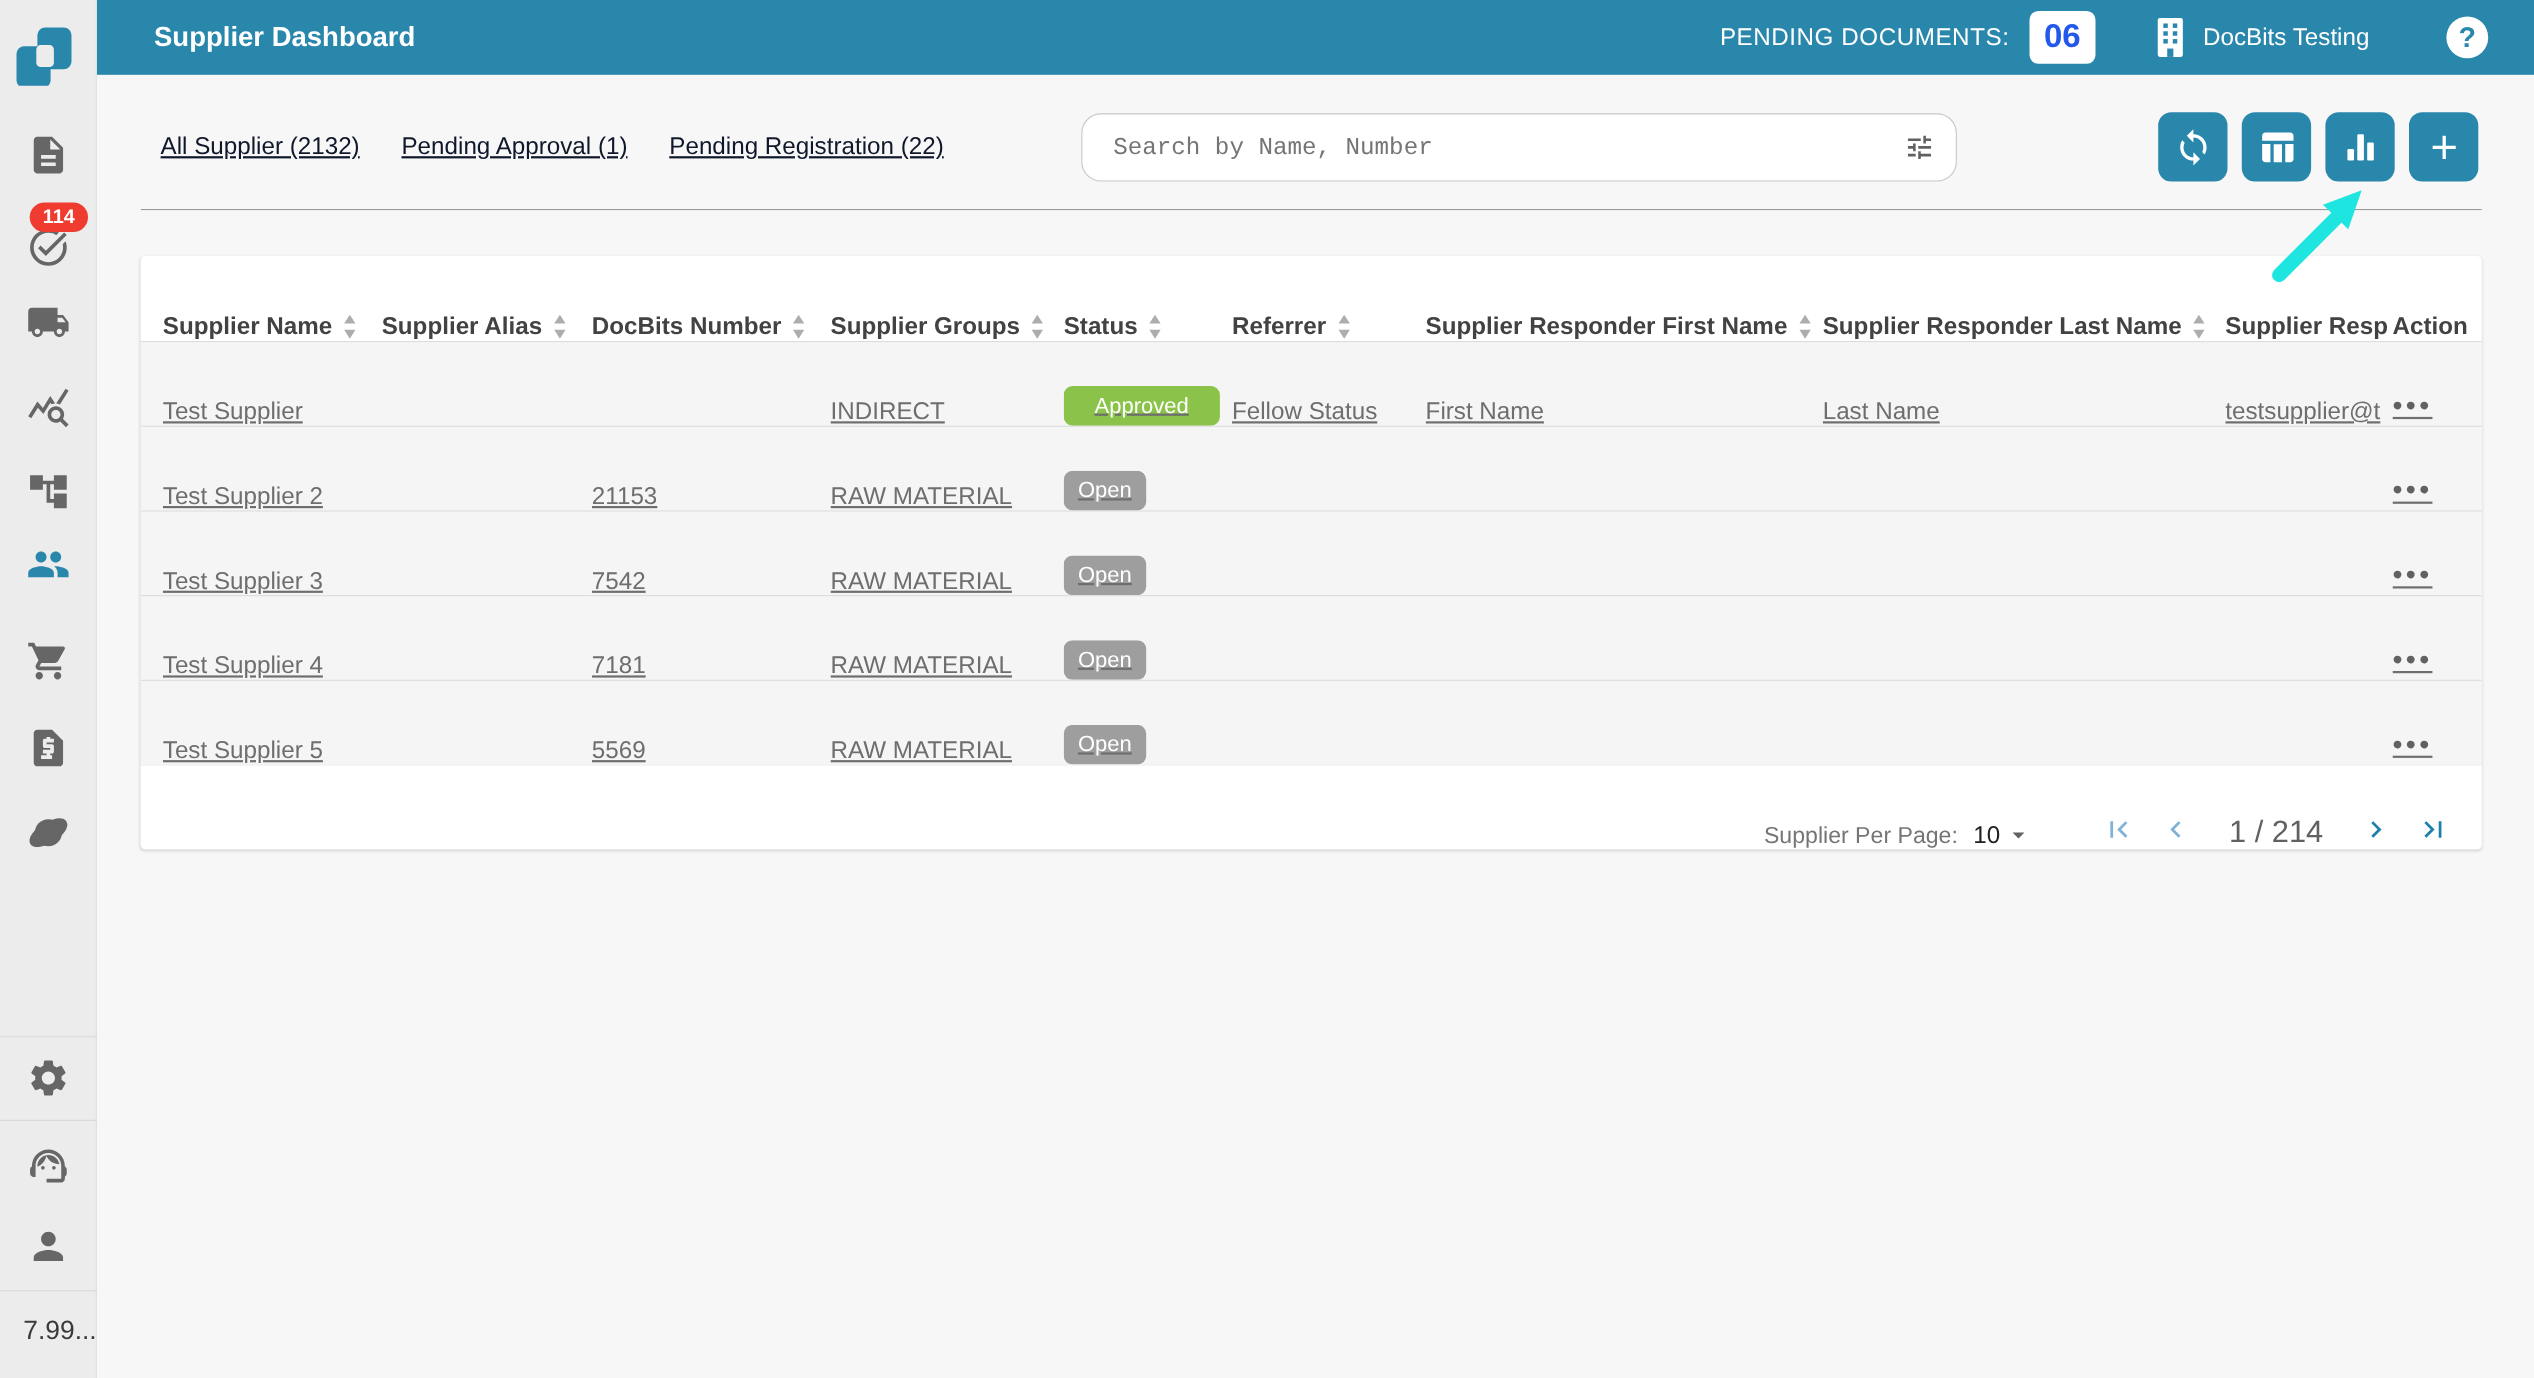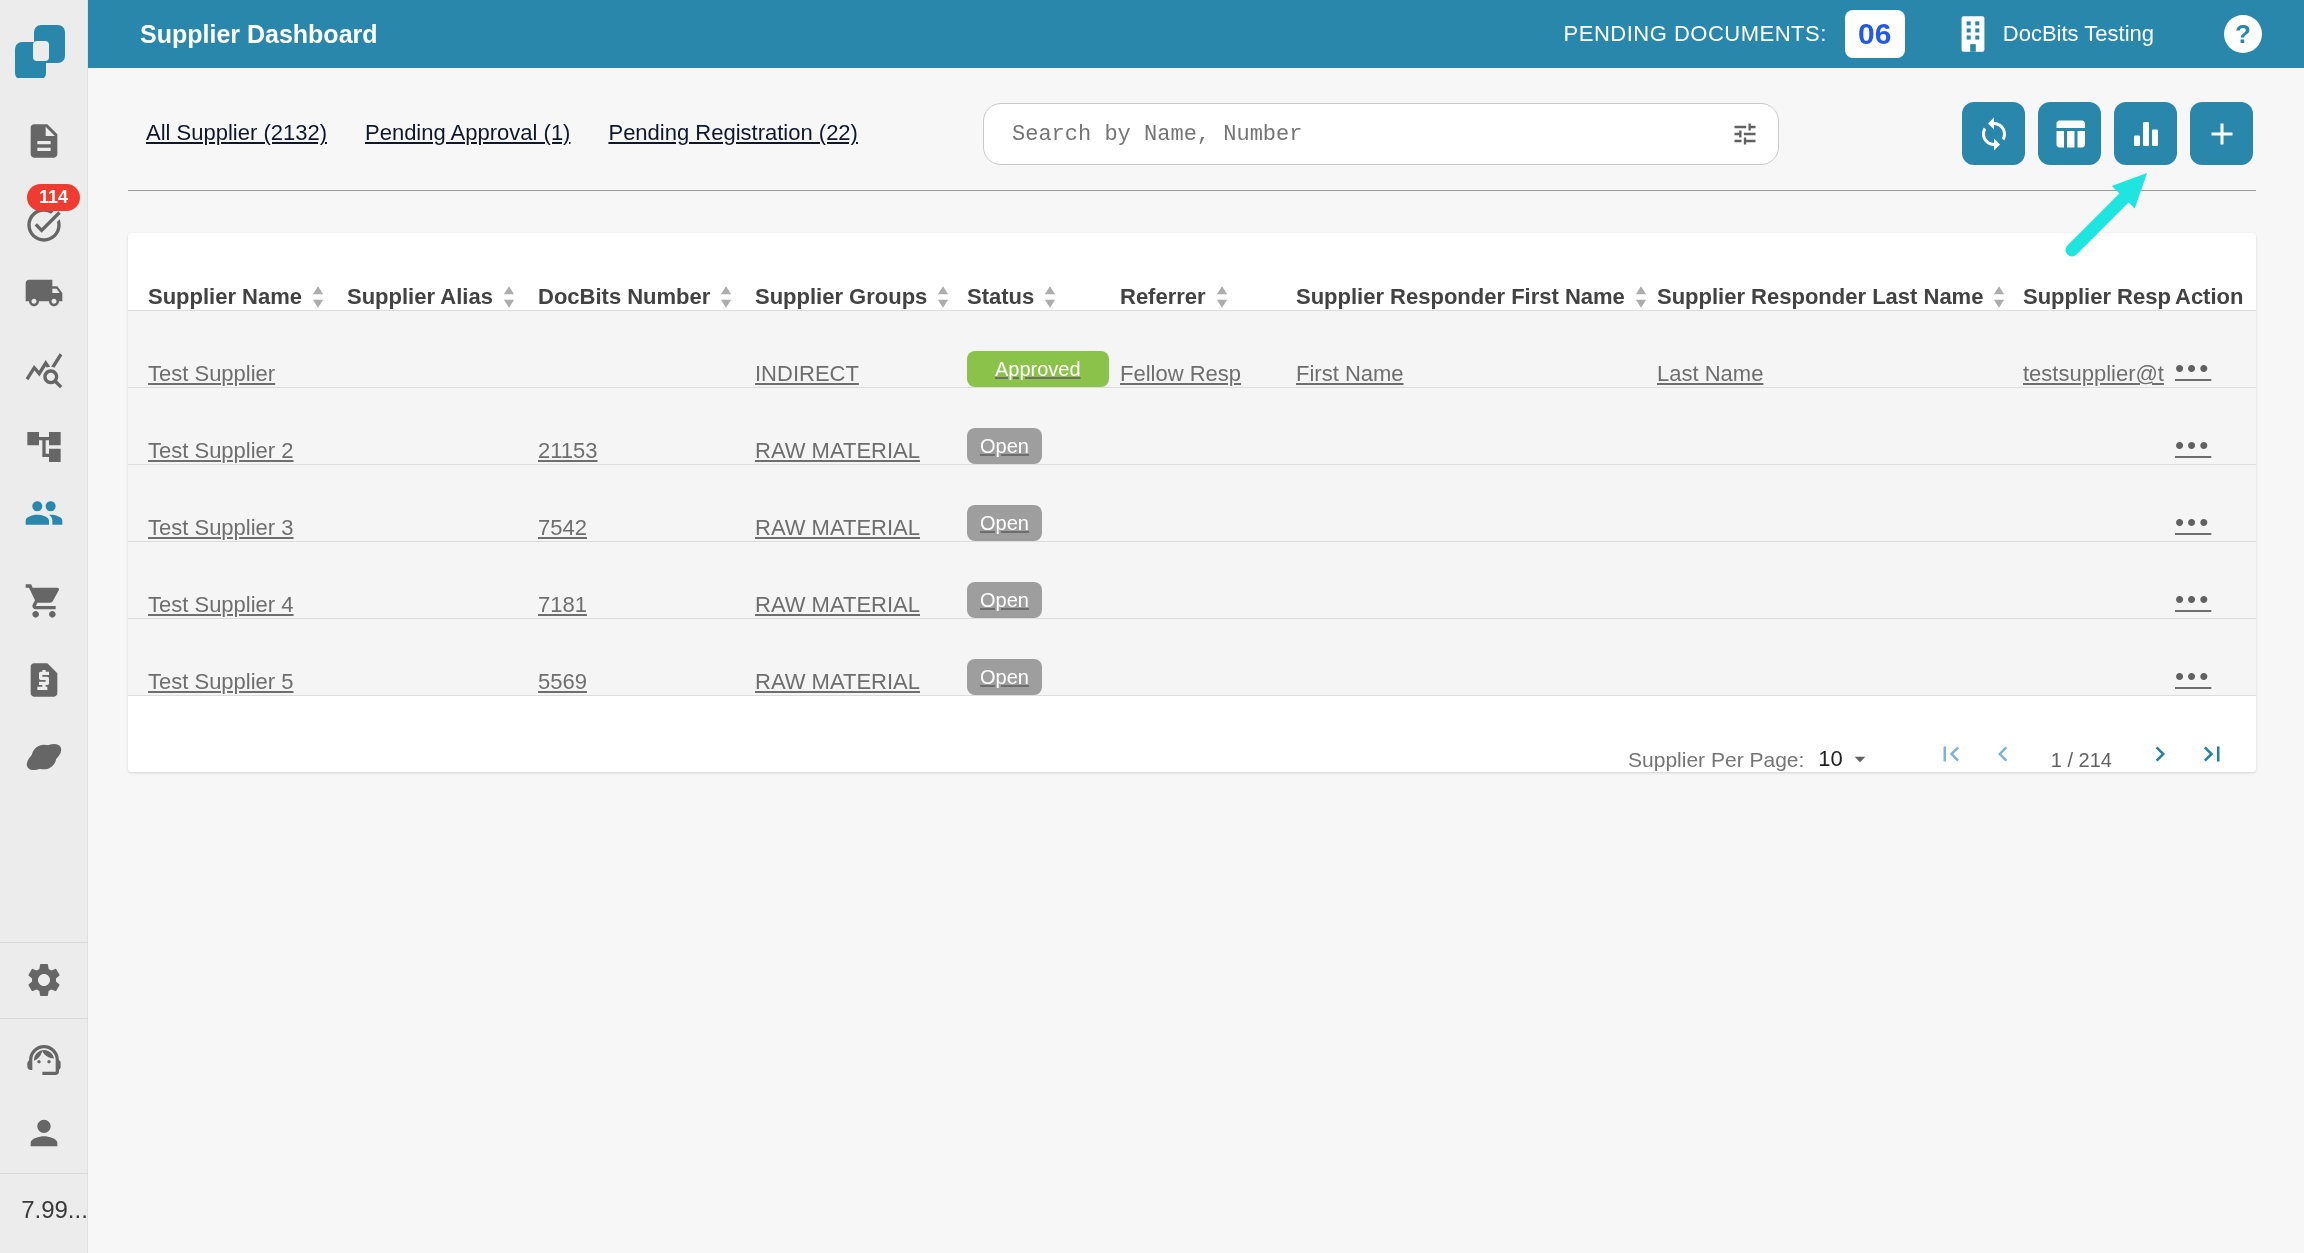--- a/index.html
+++ b/index.html
@@ -58,21 +58,21 @@
 
   
   .pp-label { font-size:21px; color:#757575; }
   .pp-value { font-size:22px; color:#212121; margin-left:14px; }
   .pp-caret { width:26px; height:26px; fill:#616161; margin-left:4px; cursor:pointer; }
   .pg-gap { width:52px; }
   .pgbtn { background:none; border:none; cursor:pointer; width:34px; height:34px; padding:0; margin:0 9px; }
   .pgbtn svg { width:30px; height:30px; }
   .pg-light svg { fill:#7FB2D6; }
   .pg-dark svg { fill:#1C7FAD; }
-  .pg-indicator { font-size:20px; color:#616161; margin:0 22px; }
+  .pg-indicator { font-size:28px; color:#616161; margin:0 22px; }
 
   
   .anno { position:absolute; left:2030px; top:160px; width:140px; height:110px; z-index:6; pointer-events:none; }
 </style>
 </head>
 <body>
 
 <div class="screen">
 
   <aside class="sidebar">
@@ -290,21 +290,21 @@
       </div>
     <div>
         <div class="trow">
           <div class="cell col-0">Test Supplier</div>
           <div class="cell col-1"></div>
           <div class="cell col-2"></div>
           <div class="cell col-3">INDIRECT</div>
           <div class="cell col-4">
             <span class="badge approved">Approved</span>
           </div>
-          <div class="cell col-5">Fellow Resp</div>
+          <div class="cell col-5">Fellow Status</div>
           <div class="cell col-6">First Name</div>
           <div class="cell col-7">Last Name</div>
           <div class="cell col-8">testsupplier@t</div>
           <div class="cell col-9">
             <button class="dots">•••</button>
           </div>
         </div>
         <div class="trow">
           <div class="cell col-0">Test Supplier 2</div>
           <div class="cell col-1"></div>

